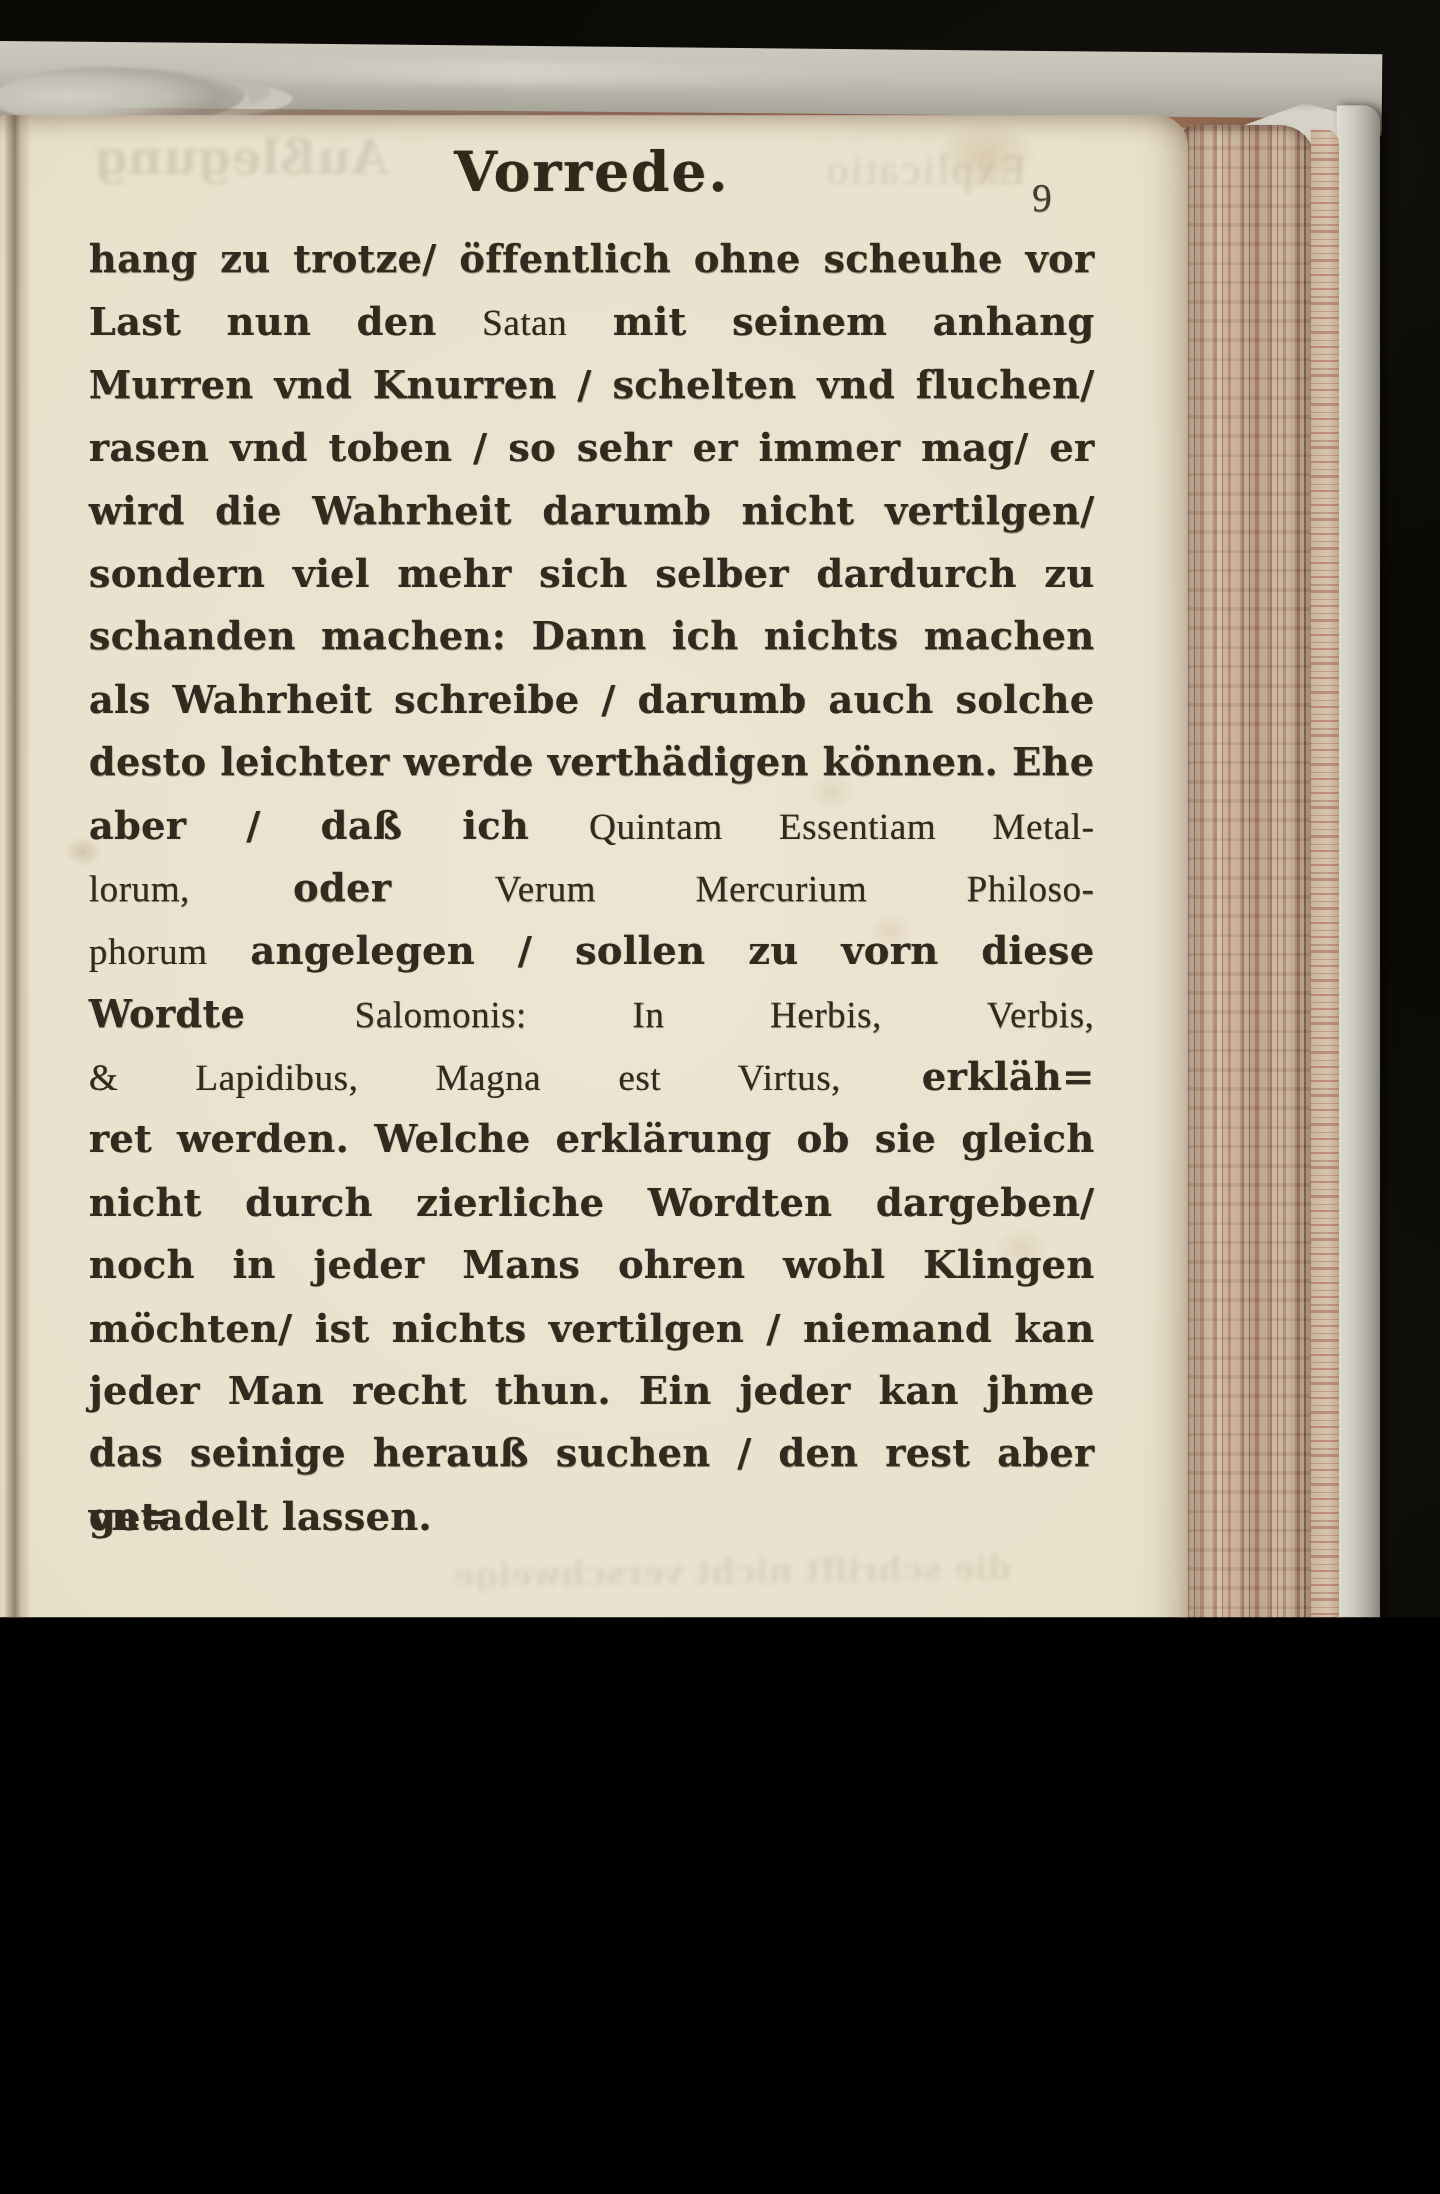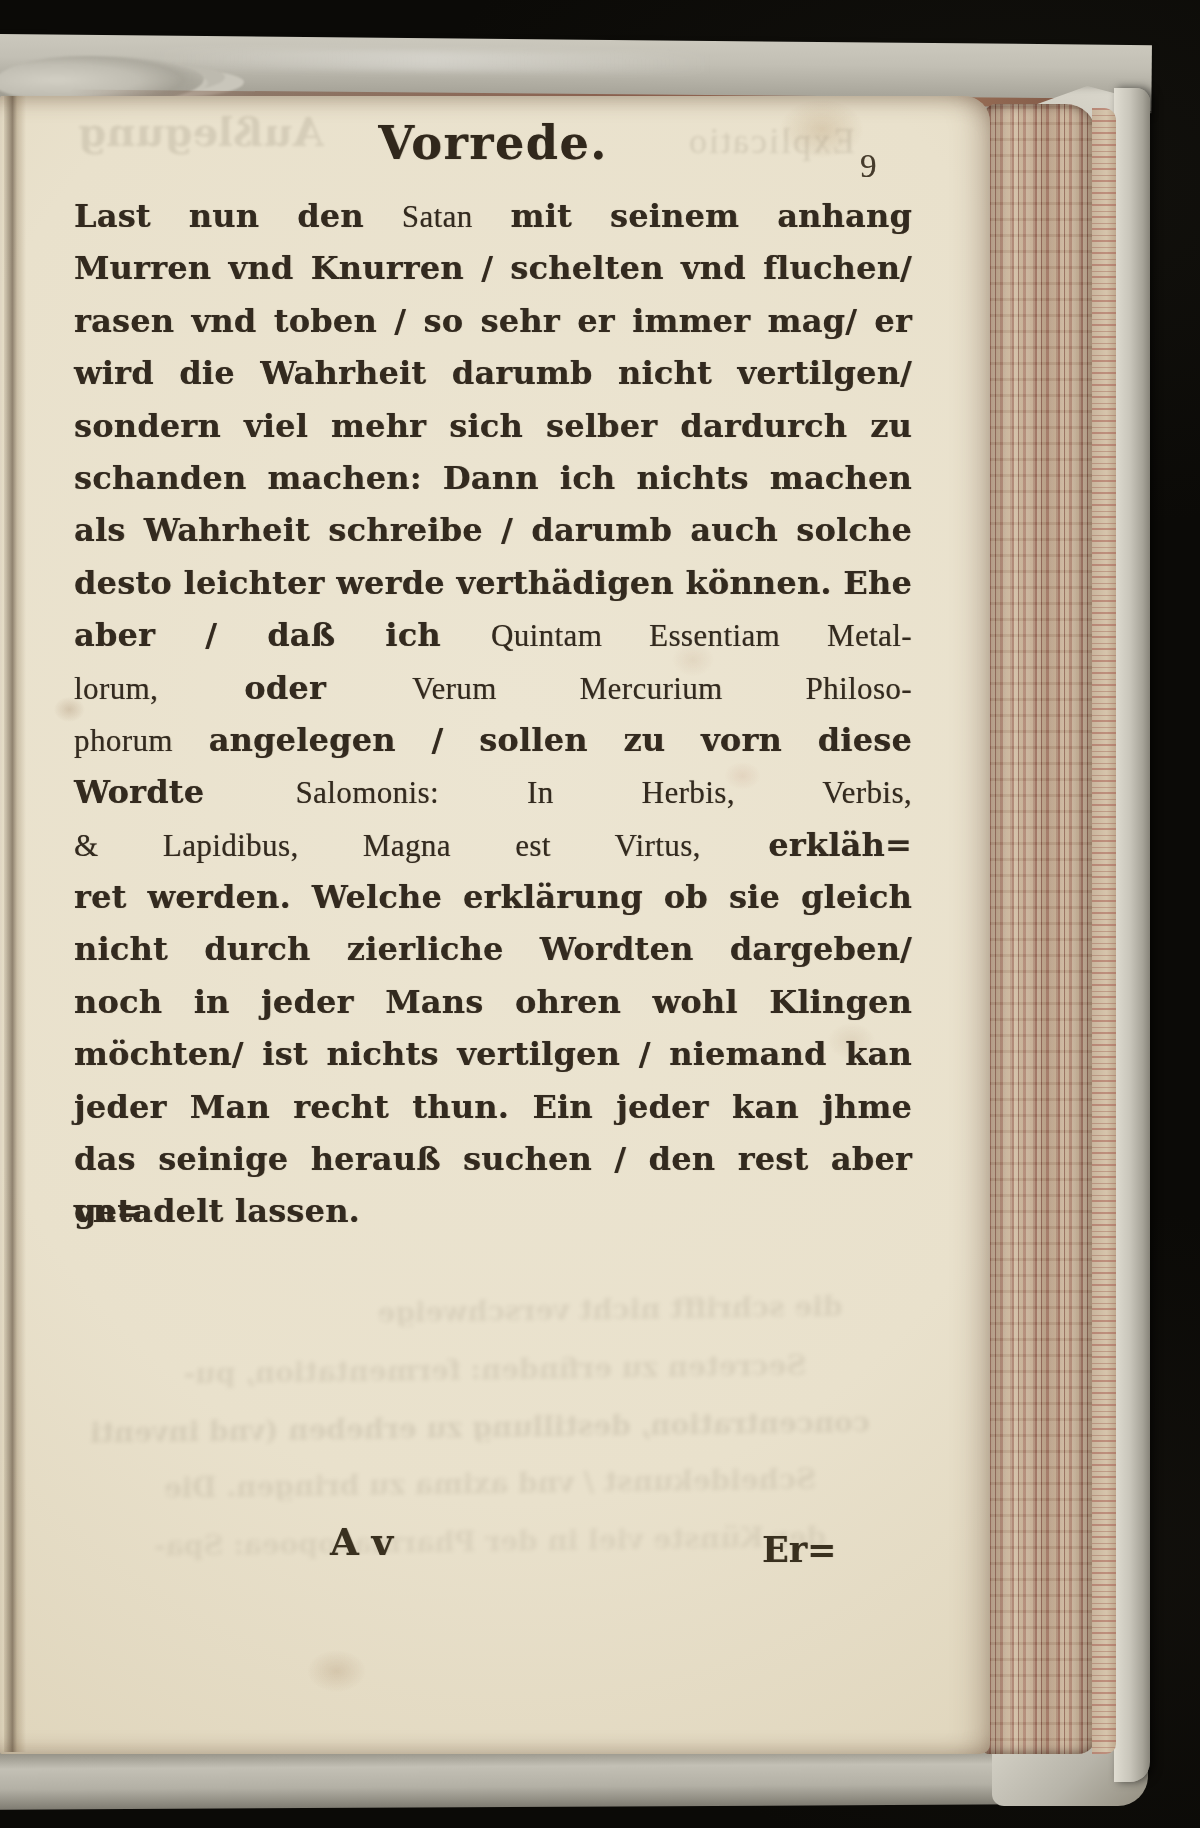--- a/index.html
+++ b/index.html
@@ -1,16 +1,16 @@
 <!DOCTYPE html>
 <html><head>
 <meta charset="utf-8">
 <style>
   html,body{margin:0;padding:0;background:#000;}
-  .scene{position:relative;width:1200px;height:1828px;overflow:hidden;
+  .scene{position:relative;width:1200px;height:1348px;overflow:hidden;
     background:
       radial-gradient(900px 500px at 85% 10%, rgba(40,38,30,.25), transparent 70%),
       radial-gradient(700px 500px at 90% 85%, rgba(45,40,32,.2), transparent 70%),
       #0b0a07;
     font-family:"DejaVu Serif", serif;}
 
   
   .cover-top{position:absolute;left:-8px;top:34px;width:1160px;height:66px;
     transform:rotate(.55deg);transform-origin:left top;
     background:linear-gradient(180deg,#cbc8bd 0%,#c2bfb4 35%,#aeab a0 70%,#a19e93 100%);
@@ -126,20 +126,21 @@
 
     <div class="ghost ghost-header-f">Außlegung</div>
     <div class="ghost ghost-header-r">Explicatio</div>
 
     <div class="page-header">
       <span class="title">Vorrede.</span>
     </div>
     <div class="page-number">9</div>
 
     <div class="text-block">
+        <div class="line"><span class="f">hang zu trotze/ öffentlich ohne scheuhe vor</span></div>
         <div class="line"><span class="f">Last nun den </span><span class="r">Satan</span><span class="f"> mit seinem anhang</span></div>
         <div class="line"><span class="f">Murren vnd Knurren / schelten vnd fluchen/</span></div>
         <div class="line"><span class="f">rasen vnd toben / so sehr er immer mag/ er</span></div>
         <div class="line"><span class="f">wird die Wahrheit darumb nicht vertilgen/</span></div>
         <div class="line"><span class="f">sondern viel mehr sich selber dardurch zu</span></div>
         <div class="line"><span class="f">schanden machen: Dann ich nichts machen</span></div>
         <div class="line"><span class="f">als Wahrheit schreibe / darumb auch solche</span></div>
         <div class="line"><span class="f">desto leichter werde verthädigen können. Ehe</span></div>
         <div class="line"><span class="f">aber / daß ich </span><span class="r">Quintam Essentiam Metal-</span></div>
         <div class="line"><span class="r">lorum,</span><span class="f"> oder </span><span class="r">Verum Mercurium Philoso-</span></div>

